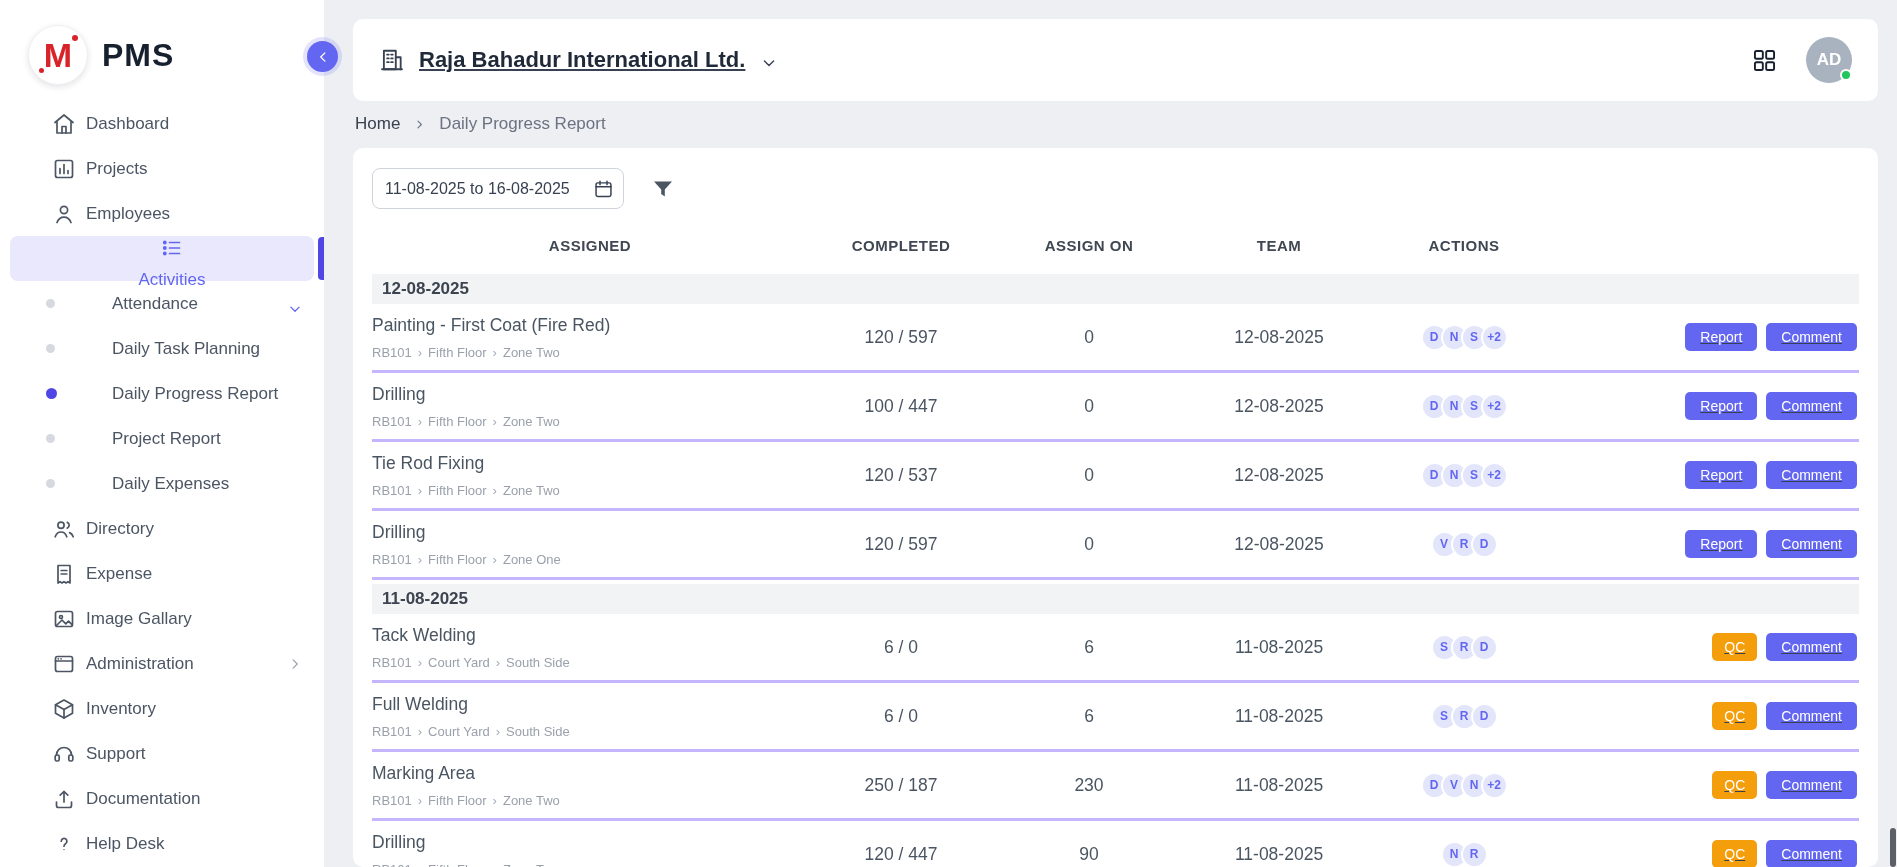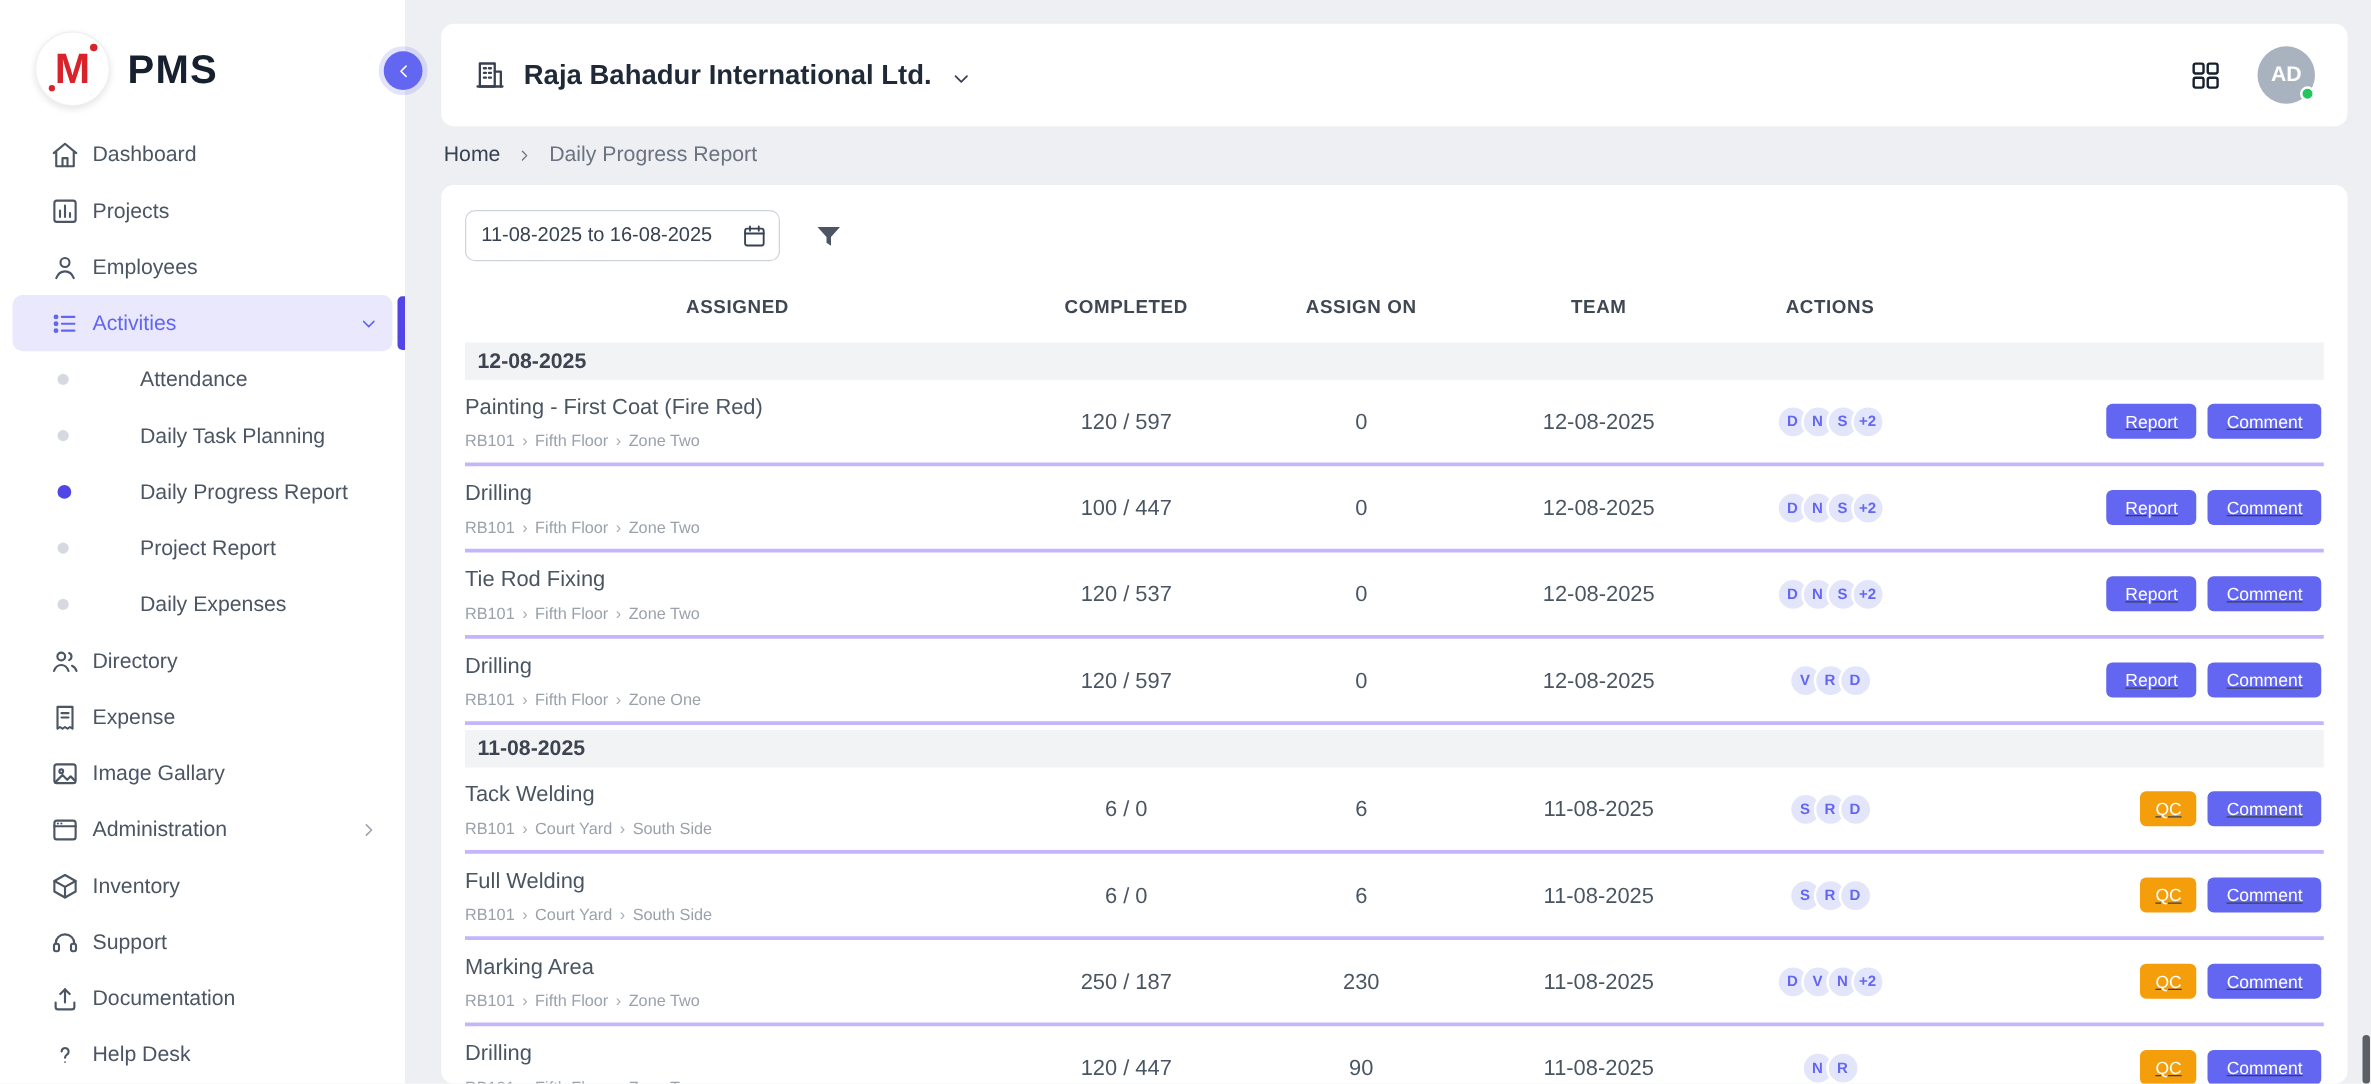--- a/index.html
+++ b/index.html
@@ -18,45 +18,45 @@
     display:flex; align-items:center; justify-content:center; position:relative; }
   .logo-m { color:var(--logo-red,#d8232a); font-size:34px; font-weight:800; line-height:1; }
   .logo-circle::after { content:''; position:absolute; top:9px; right:9px; width:6px; height:6px;
     border-radius:50%; background:var(--logo-red,#d8232a); }
   .logo-circle::before { content:''; position:absolute; bottom:11px; left:10px; width:5px; height:5px;
     border-radius:50%; background:var(--logo-red,#d8232a); }
   .logo-text { font-size:32px; font-weight:800; color:#16202e; letter-spacing:1px; }
 
   .nav { margin-top:16px; }
   .nav-item { position:relative; display:flex; align-items:center; gap:10px; height:45px;
-    padding:0 20px 0 40px; font-size:17px; color:#4b5563; cursor:pointer; }
+    padding:0 20px 0 52px; font-size:17px; color:#4b5563; cursor:pointer; }
   .nav-item .icon { width:24px; height:24px; flex-shrink:0; display:inline-flex; }
   .nav-item .caret { width:18px; height:18px; margin-left:auto; }
   .nav-item .caret-closed { color:#9ca3af; }
   .nav-item.active { background:#e9e8fd; color:var(--accent,#6366f1); margin:0 10px;
-    padding:0 10px 0 30px; border-radius:8px; }
+    padding:0 10px 0 30px; border-radius:8px;flex-direction:column; }
   .nav-item.active .caret { color:var(--accent,#6366f1); }
   .nav-item.active::after { content:''; position:absolute; right:-10px; top:1px; bottom:1px;
     width:6px; background:var(--active-bar,#4f46e5); border-radius:4px 0 0 4px; }
   .nav-sub { display:flex; align-items:center; height:45px; padding-left:46px;
     font-size:17px; color:#4b5563; cursor:pointer; }
   .bullet { width:9px; height:9px; border-radius:50%; background:#d6d9df; margin-right:57px; flex-shrink:0; }
   .bullet.on { background:var(--active-bar,#4f46e5); width:11px; height:11px; margin-right:55px; }
 
   .collapse-btn { position:absolute; left:307px; top:41px; width:31px; height:31px; z-index:6;
     border-radius:50%; border:none; background:var(--accent,#6366f1); color:#fff; cursor:pointer;
     display:flex; align-items:center; justify-content:center;
     box-shadow:0 0 0 4px rgba(99,102,241,.18); }
   .collapse-btn .icon { width:18px; height:18px; display:inline-flex; }
 
   
   .main { flex:1; min-width:0; padding:19px 19px 0 29px; display:flex; flex-direction:column; }
   .topbar { background:#fff; border-radius:10px; height:82px; flex-shrink:0;
     display:flex; align-items:center; justify-content:space-between; padding:0 26px; }
-  .company { display:flex; align-items:flex-end; gap:14px; cursor:pointer; }
+  .company { display:flex; align-items:flex-end; gap:14px; cursor:pointer;text-decoration:underline; }
   .company .icon { width:26px; height:26px; color:#374151; display:inline-flex; }
   .company-name { font-size:22px; font-weight:700; color:#1f2937; }
   .company .chev { width:20px; height:20px; color:#374151; display:inline-flex; }
   .topbar-right { display:flex; align-items:center; gap:28px; }
   .grid-btn { background:none; border:none; cursor:pointer; width:27px; height:27px; color:#16202e; padding:0; }
   .grid-btn .icon { width:27px; height:27px; display:inline-flex; }
   .avatar { width:46px; height:46px; border-radius:50%; background:#a9b2bf; color:#fff;
     font-weight:700; font-size:17px; display:flex; align-items:center; justify-content:center;
     position:relative; cursor:pointer; }
   .avatar .dot { position:absolute; right:0; bottom:2px; width:12px; height:12px; border-radius:50%;

